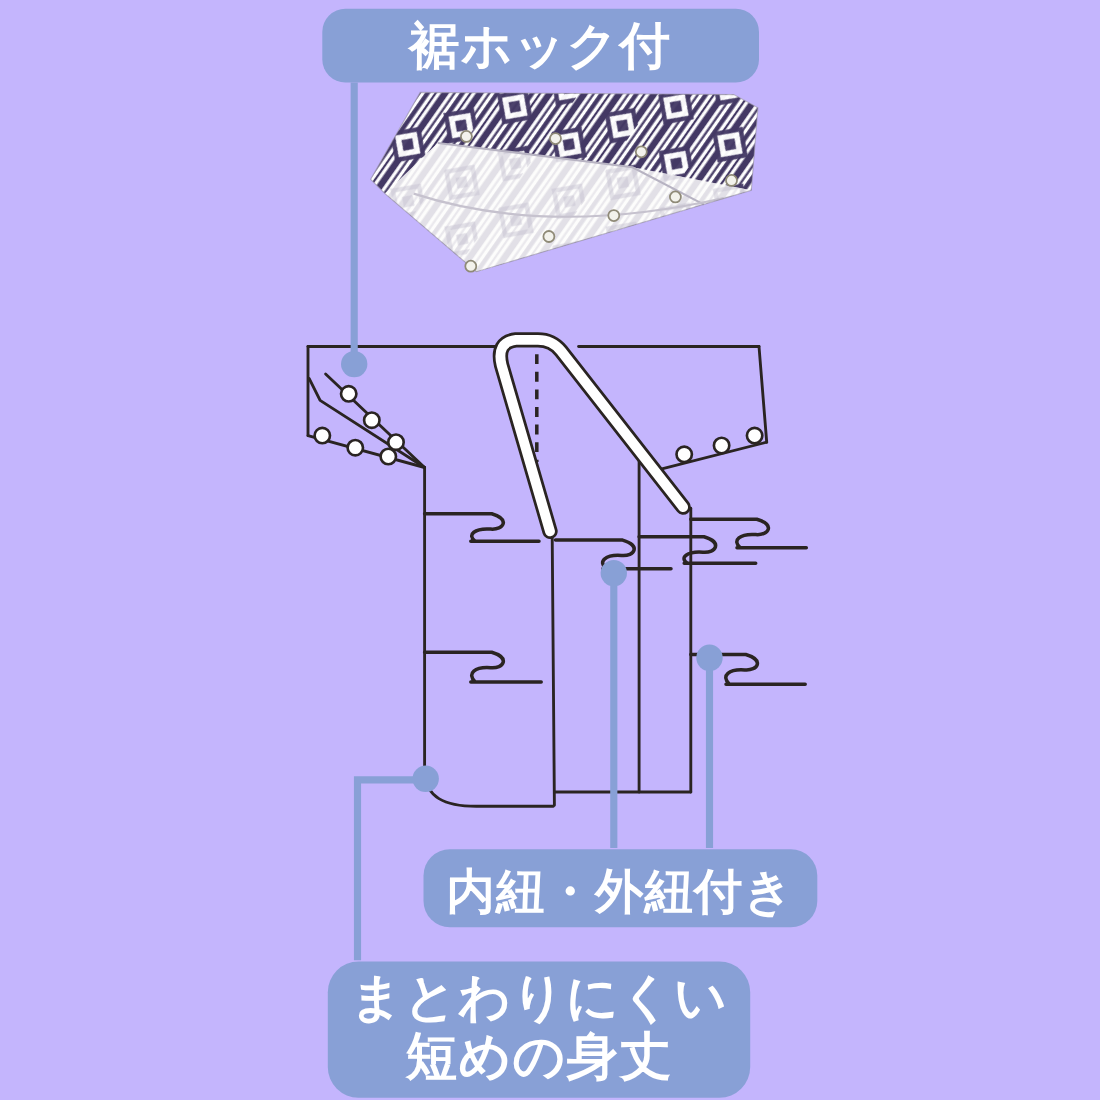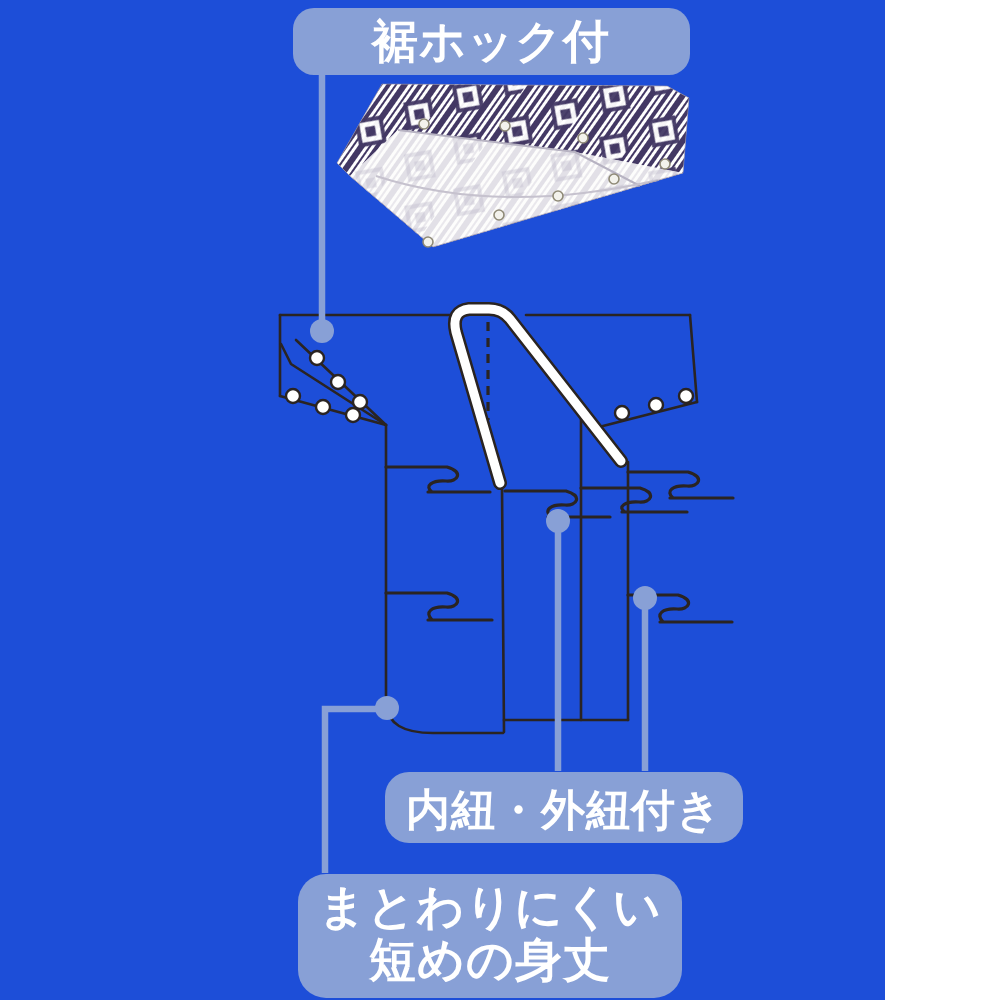--- a/index.html
+++ b/index.html
@@ -1,17 +1,17 @@
 <!DOCTYPE html>
 <html><head>
 <meta charset="utf-8">
 <style>
   html,body{margin:0;padding:0;background:#fff;}
   .stage{
-    position:relative;width:885px;height:1000px;background:#1d4ed8;overflow:hidden;
+    position:relative;width:1000px;height:1000px;background:#c4b5fd;overflow:hidden;
     font-family:"Liberation Sans","DejaVu Sans",sans-serif;
   }
   svg{display:block;}
   .label-text{
     font-family:"Liberation Sans","DejaVu Sans",sans-serif;
     font-weight:bold;fill:#ffffff;text-anchor:middle;letter-spacing:1px;
   }
   .ink{stroke:#2a2422;fill:none;stroke-linecap:round;stroke-linejoin:round;}
 </style>
 </head>

